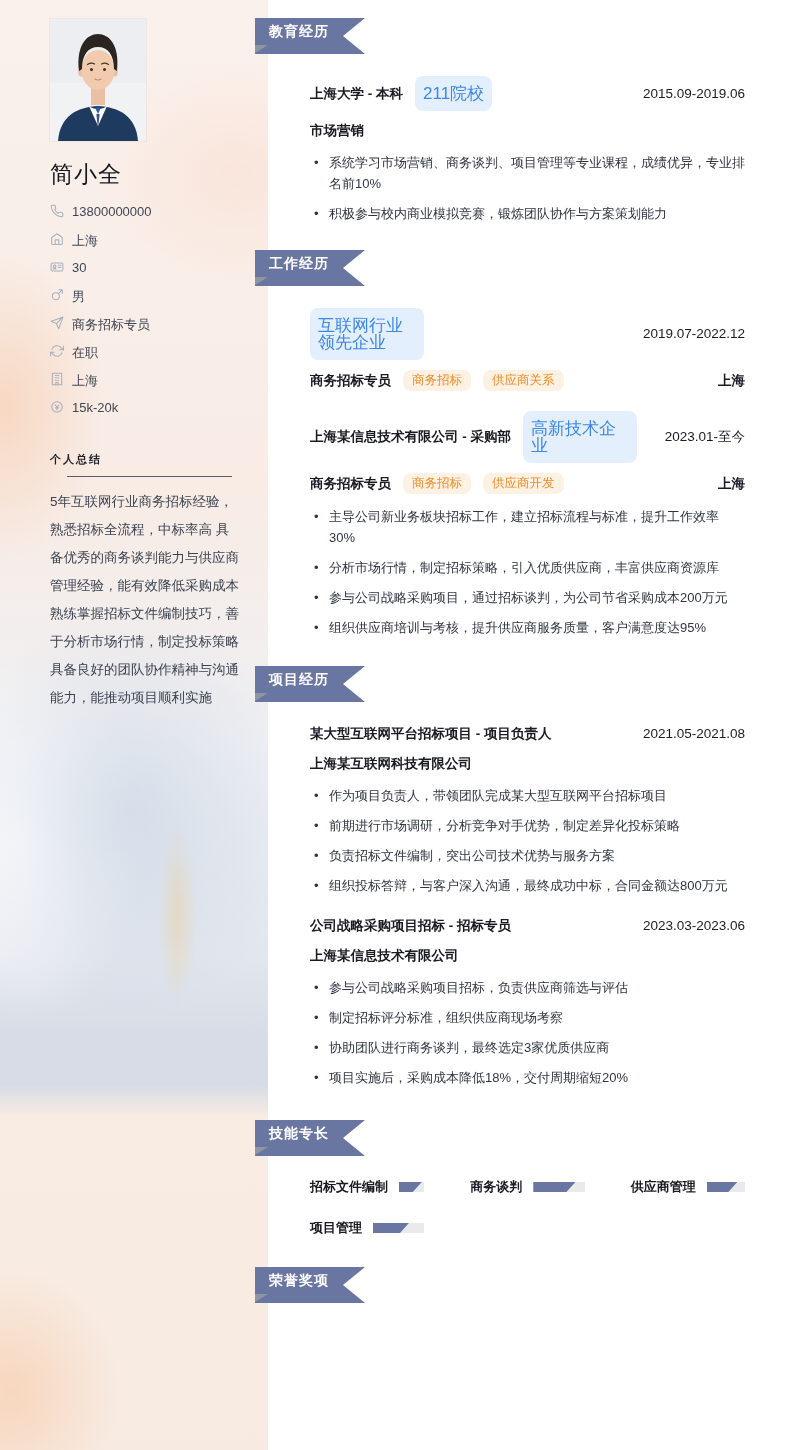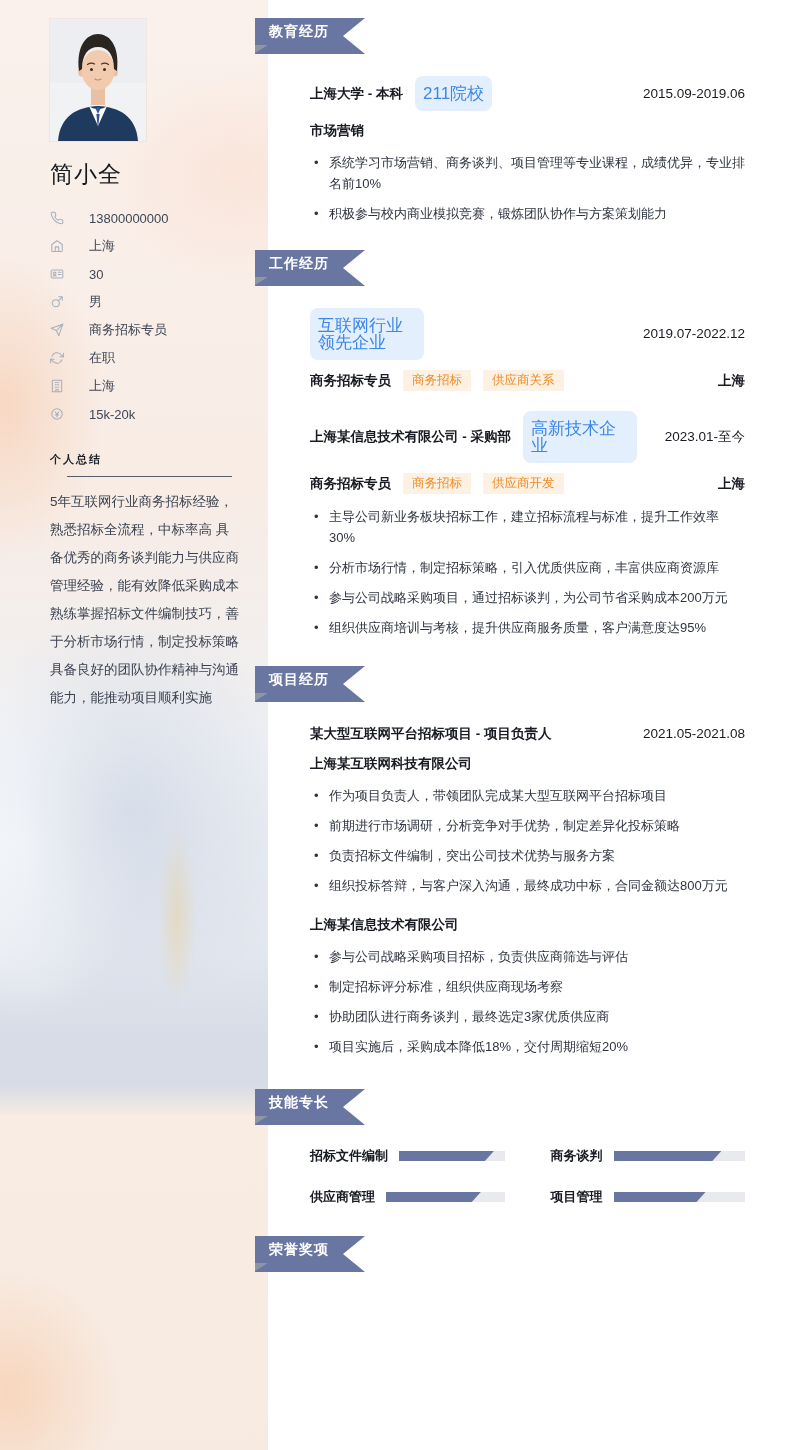--- a/index.html
+++ b/index.html
@@ -27,21 +27,21 @@
       radial-gradient(260px 300px at 48% 56%, rgba(193,205,223,.5), transparent 68%),
       radial-gradient(180px 260px at 8% 58%, rgba(255,255,255,.85), transparent 70%),
       radial-gradient(26px 120px at 66% 63%, rgba(246,205,125,.45), transparent 75%),
       radial-gradient(150px 170px at 4% 96%, rgba(247,198,160,.55), transparent 72%),
       linear-gradient(180deg,#faf1ec 0%,#f8ece5 34%,#eef0f4 52%,#e2e6ee 66%,#d7dce6 71.5%,#d6dbe5 74.8%,#f8ece3 77%,#f7eae1 100%);
     padding:19px 20px 0 50px;
   }
   .photo{width:96px;height:122px;display:block;box-shadow:0 0 0 1px rgba(0,0,0,.04)}
   .name{font-size:23px;font-weight:400;color:#14171c;margin-top:18px;letter-spacing:1px}
   .contacts{margin-top:14px}
-  .contact{display:flex;align-items:center;gap:25px;height:28px;font-size:13px;color:#3f4654}
+  .contact{display:flex;gap:8px;height:28px;font-size:13px;color:#3f4654}
   .cicon{width:14px;height:14px;flex:none;display:block}
   .cicon svg{display:block;width:14px;height:14px;stroke:#a8b0bd;fill:none;stroke-width:1.8;stroke-linecap:round;stroke-linejoin:round}
   .sum-title{margin-top:24px;font-size:11px;font-weight:700;color:#1d2127;letter-spacing:2px}
   .sum-rule{margin-top:9px;width:165px;border:0;border-top:1px solid #565d69;height:0}
   .sum-text{margin-top:11px;width:192px;font-size:13.5px;line-height:28px;color:#3b4250}
 
   
   .content{flex:1;background:#fff;padding:18px 49px 0 42px;position:relative}
   .section{position:relative}
   .s-gap-work{margin-top:26px}
@@ -63,31 +63,31 @@
   .entry + .entry{margin-top:20px}
   .e-head{display:flex;align-items:center;gap:12px;font-size:13.5px;color:var(--ink)}
   .e-title{font-weight:700;line-height:20px}
   .e-title.narrow{width:238px;flex:none}
   .badge-blue{flex:none;max-width:114px;background:var(--tag-blue-bg);color:var(--tag-blue-text);
     font-size:17px;font-weight:400;padding:9px 8px;border-radius:8px;line-height:17px}
   .e-date{margin-left:auto;font-weight:400;white-space:nowrap;line-height:20px}
   .e-sub{display:flex;align-items:center;gap:12px;margin-top:10px;font-size:13.5px;color:var(--ink)}
   .e-role{font-weight:700}
   .tag-orange{background:var(--tag-orange-bg);color:var(--tag-orange-text);font-size:12.5px;
-    padding:2px 9px;border-radius:0;line-height:17px}
+    padding:2px 9px;border-radius:8px;line-height:17px}
   .e-loc{margin-left:auto;font-weight:700}
   .e-major{margin-top:11px;font-size:13.5px;font-weight:700;color:var(--ink)}
 
   ul.bullets{list-style:none;margin:12px 0 0;padding:0}
   ul.bullets li{position:relative;padding-left:19px;font-size:13px;line-height:21px;
     color:var(--body);margin-bottom:9px}
   ul.bullets li::before{content:"•";position:absolute;left:4px;top:0;color:#30353f}
 
   
-  .skills{display:grid;grid-template-columns:1fr 1fr;column-gap:46px;row-gap:23px;margin-top:3px}
+  .skills{display:grid;grid-template-columns:1fr 1fr 1fr;column-gap:46px;row-gap:23px;margin-top:3px}
   .skill{display:flex;align-items:center;gap:11px}
   .skill .s-name{font-size:13px;font-weight:700;color:var(--ink);white-space:nowrap}
   .skill .s-track{flex:1;height:10px;background:var(--skill-track);overflow:hidden}
   .skill .s-fill{height:100%;background:var(--ribbon);
     clip-path:polygon(0 0,100% 0,calc(100% - 9px) 100%,0 100%)}
 </style>
 </head>
 <body>
 
 <div class="page">
@@ -270,20 +270,24 @@
         <div class="e-major">上海某互联网科技有限公司</div>
         <ul class="bullets">
           <li>作为项目负责人，带领团队完成某大型互联网平台招标项目</li>
           <li>前期进行市场调研，分析竞争对手优势，制定差异化投标策略</li>
           <li>负责招标文件编制，突出公司技术优势与服务方案</li>
           <li>组织投标答辩，与客户深入沟通，最终成功中标，合同金额达800万元</li>
         </ul>
       </div>
 
       <div class="entry">
+        <div class="e-head">
+          <span class="e-title">公司战略采购项目招标 - 招标专员</span>
+          <span class="e-date">2023.03-2023.06</span>
+        </div>
         <div class="e-major">上海某信息技术有限公司</div>
         <ul class="bullets">
           <li>参与公司战略采购项目招标，负责供应商筛选与评估</li>
           <li>制定招标评分标准，组织供应商现场考察</li>
           <li>协助团队进行商务谈判，最终选定3家优质供应商</li>
           <li>项目实施后，采购成本降低18%，交付周期缩短20%</li>
         </ul>
       </div>
     </section>
 

